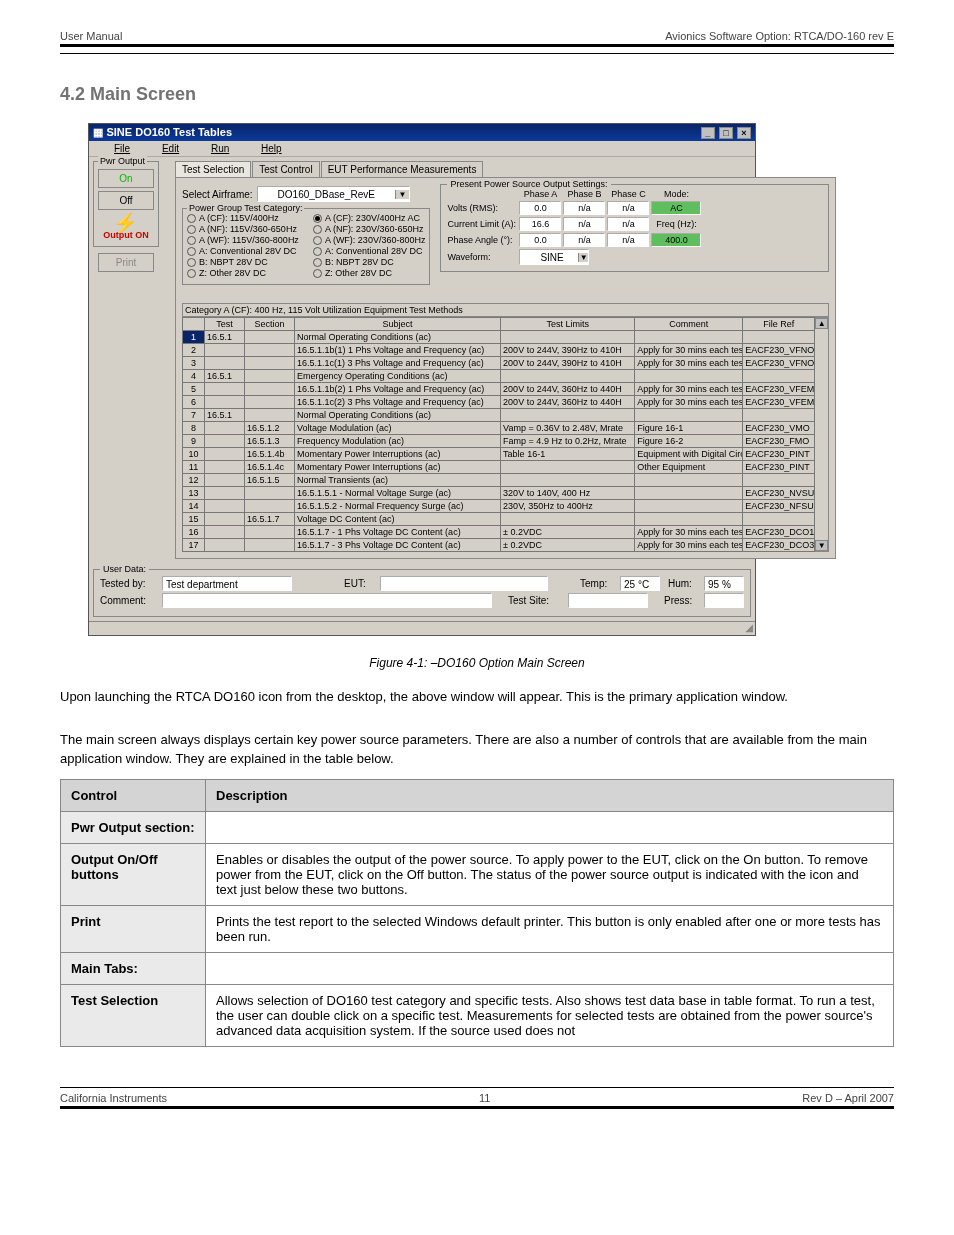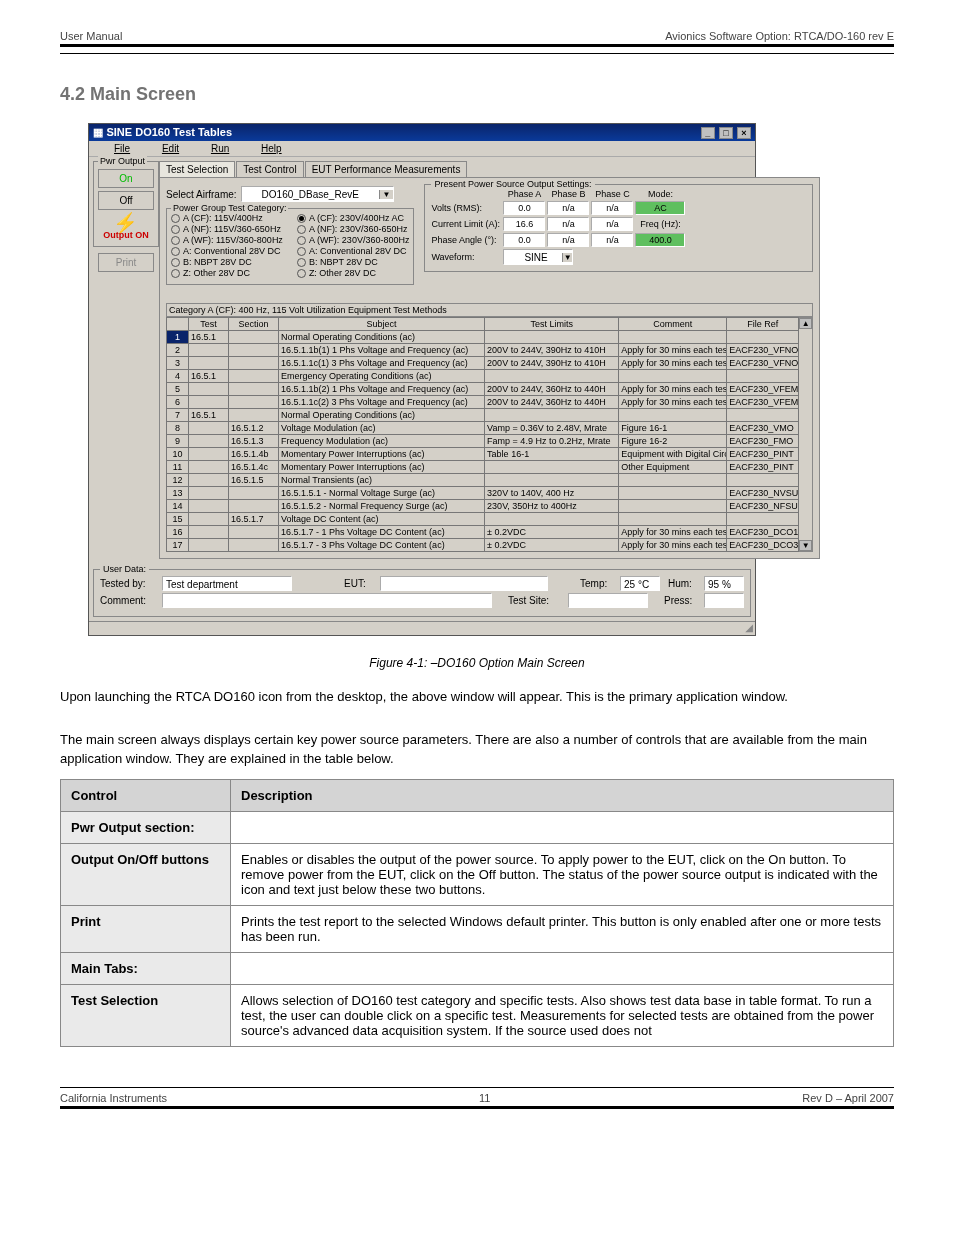--- a/index.html
+++ b/index.html
@@ -9,21 +9,21 @@
   .top-rule-thick { border-top: 3px solid #000; height: 0; margin: 0 0 6px 0; }
   .header-row { display: flex; justify-content: space-between; font-size: 11px; color: #444; margin-bottom: 2px; }
   .section-title { font-size: 18px; color: #737373; margin: 30px 0 8px 0; font-weight: bold; }
 
   
   .app-window { display: inline-block; border: 1px solid #555; width: 668px; margin: 10px 0 14px 28px; background: #d4d0c8; font-size: 10px; }
   .titlebar { background: linear-gradient(#0a246a,#0a3a9a); color: #fff; display: flex; justify-content: space-between; align-items: center; padding: 2px 4px; font-weight: bold; font-size: 11px; }
   .titlebar .ctrls span { display: inline-block; width: 14px; height: 12px; background: #c0c0c0; color: #000; text-align: center; line-height: 11px; font-size: 9px; margin-left: 1px; border: 1px solid #888; }
   .menubar { background: #d4d0c8; padding: 2px 4px; border-bottom: 1px solid #aaa; }
   .menubar span { margin-right: 8px; text-decoration: underline; margin-left: 21px; }
-  .app-body { display: flex; padding: 4px; gap: 0; }
+  .app-body { display: flex; padding: 4px; gap: 16px; }
   .left-pane { width: 66px; }
   .fieldset { border: 1px solid #888; padding: 4px 4px 6px 4px; margin-bottom: 6px; position: relative; }
   .fieldset > .legend { position: absolute; top: -6px; left: 4px; background: #d4d0c8; padding: 0 2px; font-size: 9px; }
   .btn { display: block; width: 56px; text-align: center; border: 1px solid #888; background: #d4d0c8; padding: 3px 0; margin: 3px auto; font-size: 10px; }
   .btn.on { color: #0b0; }
   .btn.disabled { color: #888; }
   .bolt-box { text-align: center; margin-top: 6px; }
   .bolt { color: #c00; font-size: 20px; line-height: 14px; }
   .boltlabel { color: #c00; font-size: 9px; font-weight: bold; }
   .right-main { flex: 1; }
@@ -68,21 +68,21 @@
   .resize-grip { text-align: right; padding-right: 2px; color: #888; font-size: 10px; }
 
   
   .fig-caption { text-align: center; font-style: italic; font-size: 12px; margin: 6px 0 18px 0; }
   .body-text { font-size: 13px; line-height: 1.45; margin: 10px 0; }
   .body-text.center-block { margin-top: 24px; }
 
   
   table.desc { border-collapse: collapse; width: 100%; margin-top: 8px; }
   table.desc td { border: 1px solid #888; padding: 8px 10px; vertical-align: top; font-size: 13px; }
-  table.desc td.k { background: #eaeaea; font-weight: bold; width: 170px; margin-left: 44px; }
+  table.desc td.k { background: #eaeaea; font-weight: bold; width: 145px; margin-left: 44px; }
   table.desc tr.hd td { background: #d4d4d4; font-weight: bold; }
 
   .footer { display: flex; justify-content: space-between; font-size: 11px; color: #444; margin-top: 40px; border-top: 1px solid #000; padding-top: 4px; }
   .footer-rule { border-top: 3px solid #000; margin-top: 2px; }
 </style>
 </head>
 <body>
 
 <div class="page">
   <div class="header-row">

